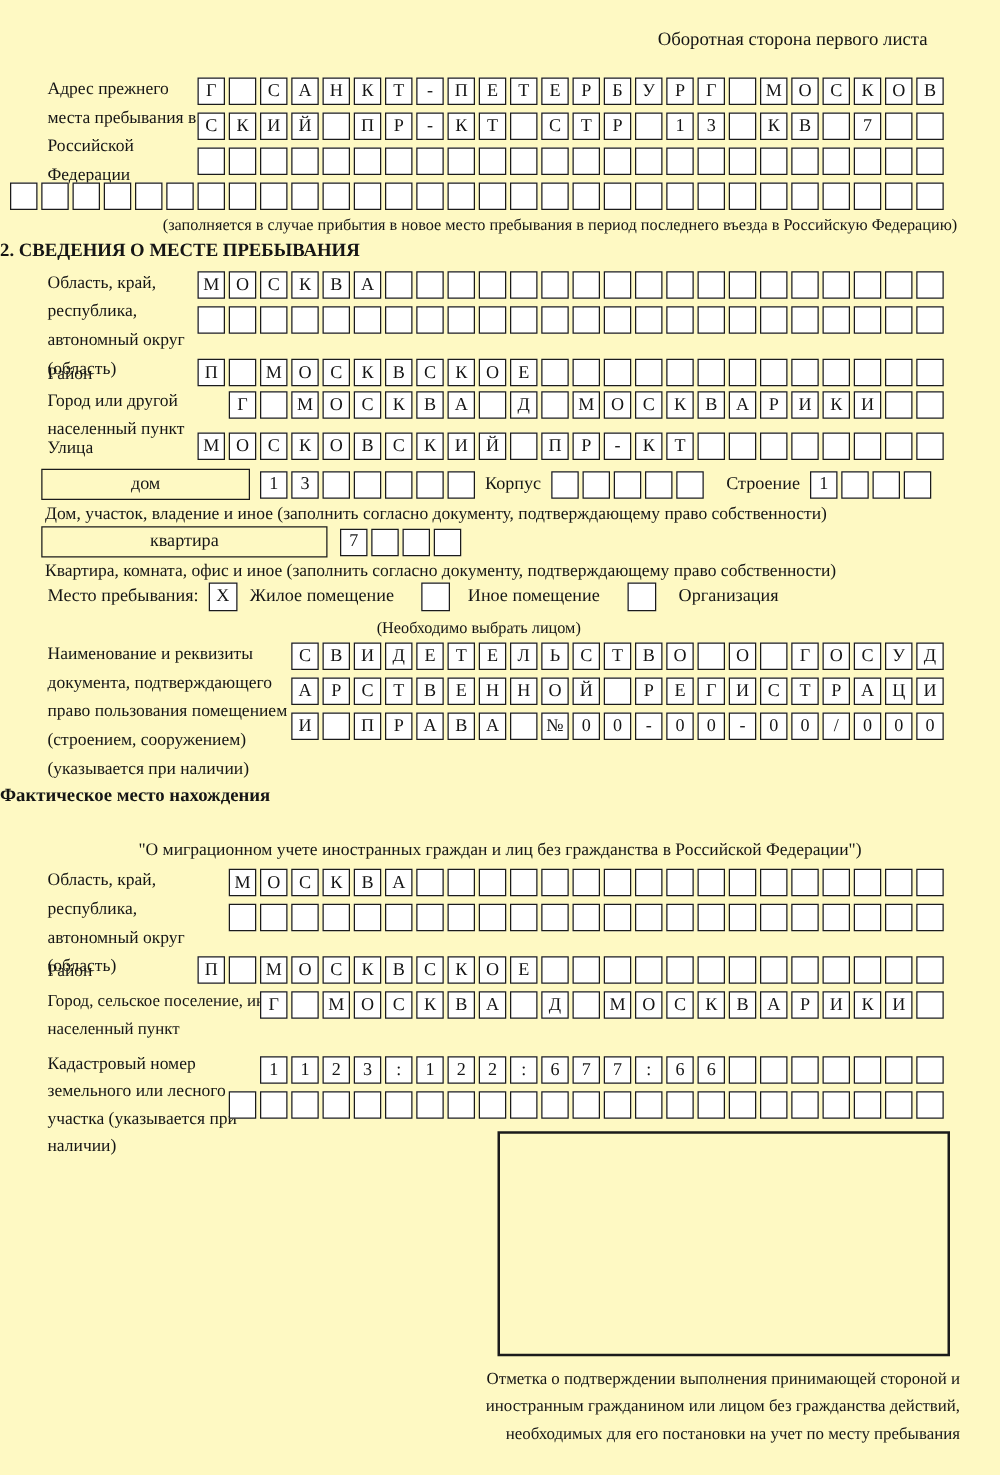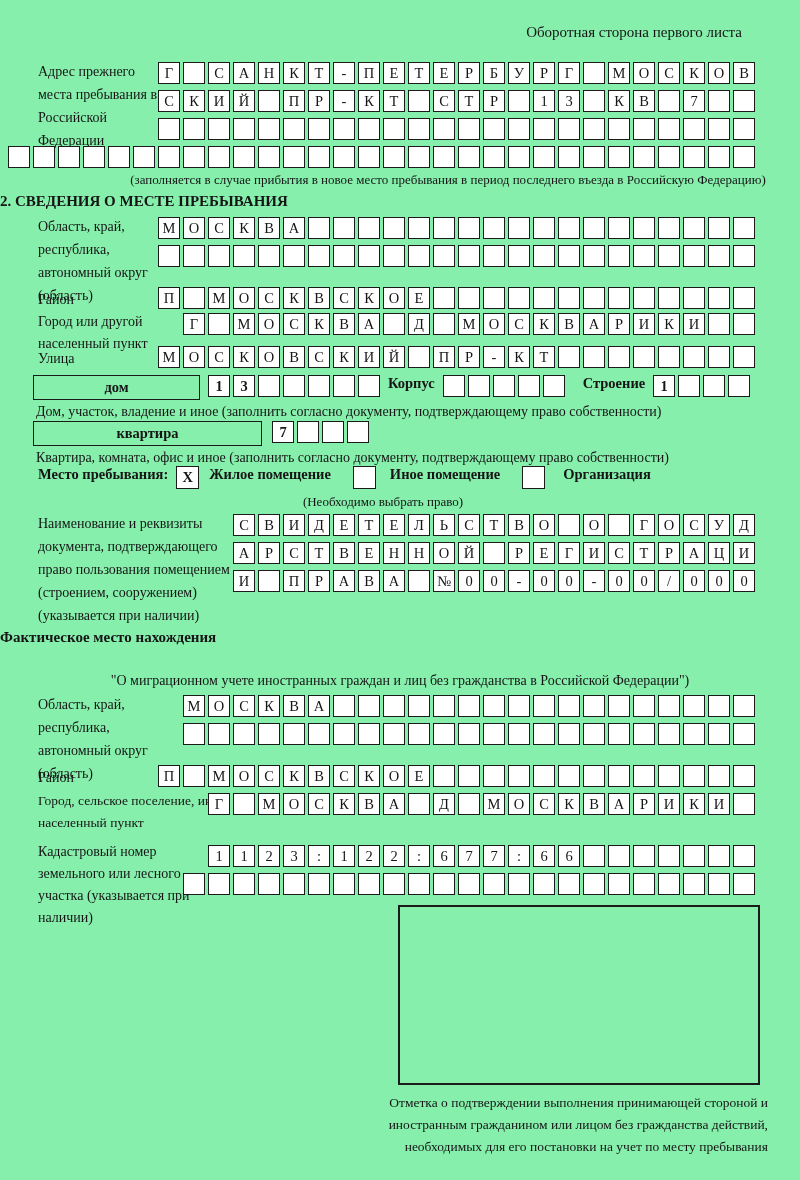--- a/index.html
+++ b/index.html
@@ -1,17 +1,17 @@
 <!DOCTYPE html>
 <html><head>
 <meta charset="utf-8">
 <style>
   html,body{margin:0;padding:0;background:#e8e8e8;}
   .page{
-    position:relative;width:800px;height:1180px;background:#86efac;
+    position:relative;width:800px;height:1180px;background:#fef9c3;
     font-family:"Liberation Serif","DejaVu Serif",serif;color:#151515;
     margin:0 auto;overflow:hidden;
   }
   .hdr{position:absolute;top:24px;right:58px;font-size:15px;}
   .lbl{position:absolute;font-size:14px;line-height:23px;}
   .inl{font-size:14.5px;white-space:nowrap;}
   .boxes{position:absolute;right:45px;display:flex;gap:3px;}
   .cellrow{display:flex;gap:3px;}
   .cell{
     box-sizing:border-box;flex:0 0 22px;width:22px;height:22px;
@@ -20,21 +20,21 @@
   }
   .cb{flex:0 0 23px;width:23px;height:23px;}
   .widebox{
     box-sizing:border-box;height:25px;border:1.7px solid #1b1b1b;
     display:flex;align-items:center;justify-content:center;font-size:14.5px;
   }
   .note{position:absolute;font-size:13px;padding-left:48px;}
   .note-md{position:absolute;font-size:14px;}
   .center{left:0;width:100%;text-align:center;}
   .sect-title{position:absolute;left:0;width:100%;font-weight:bold;font-size:15px;}
-  .flexrow{position:absolute;display:flex;font-weight:bold;}
+  .flexrow{position:absolute;display:flex;align-items:center;}
   .bigbox{position:absolute;left:398px;top:905px;width:362px;height:180px;border:2px solid #1b1b1b;box-sizing:border-box;}
   .caption{position:absolute;left:388px;top:1092px;width:380px;text-align:right;font-size:13.5px;line-height:22px;} .m8{margin-left:8px;} .m10{margin-left:10px;}
   .m14{margin-left:14px;} .m18{margin-left:18px;} .m22{margin-left:22px;}
 </style>
 </head>
 <body>
 
 <div class="page">
 
   <div class="hdr">Оборотная сторона первого листа</div>
@@ -337,21 +337,21 @@
 
   <div class="flexrow" style="left:38px;top:466px">
     <span class="inl">Место пребывания:</span>
     <span class="cell cb m8">X</span>
     <span class="inl m10">Жилое помещение</span>
     <span class="cell cb m22"></span>
     <span class="inl m14">Иное помещение</span>
     <span class="cell cb m22"></span>
     <span class="inl m18">Организация</span>
   </div>
-  <div class="note" style="left:185px;top:494px;width:300px;text-align:center">(Необходимо выбрать право)</div>
+  <div class="note" style="left:185px;top:494px;width:300px;text-align:center">(Необходимо выбрать лицом)</div>
 
   <div class="lbl" style="left:38px;top:512px;width:205px">Наименование и реквизиты документа, подтверждающего право пользования помещением (строением, сооружением) (указывается при наличии)</div>
   <div class="boxes" style="top:514px">
       <span class="cell">С</span>
       <span class="cell">В</span>
       <span class="cell">И</span>
       <span class="cell">Д</span>
       <span class="cell">Е</span>
       <span class="cell">Т</span>
       <span class="cell">Е</span>

